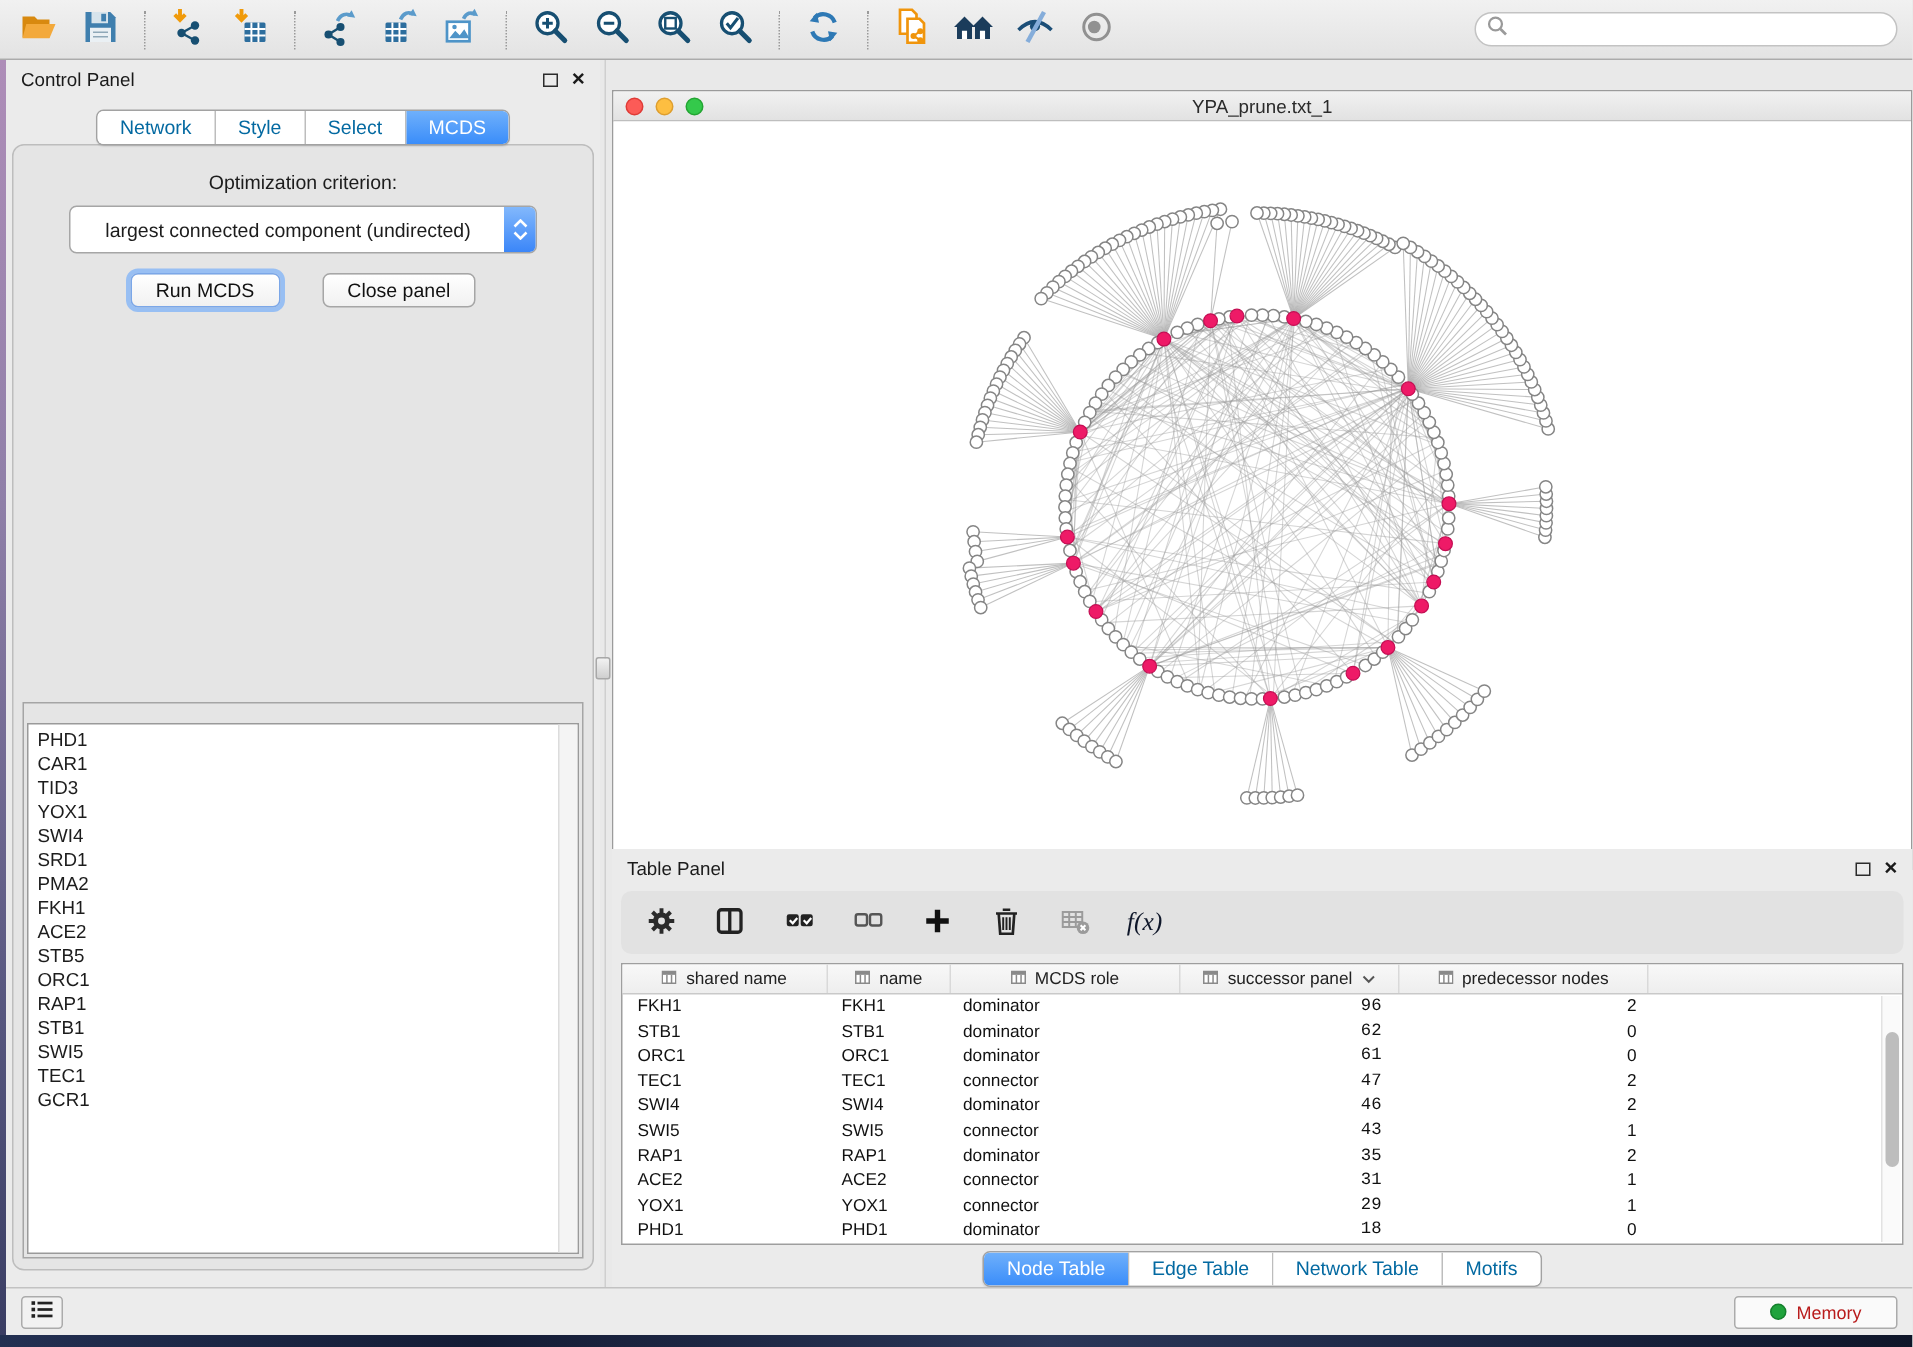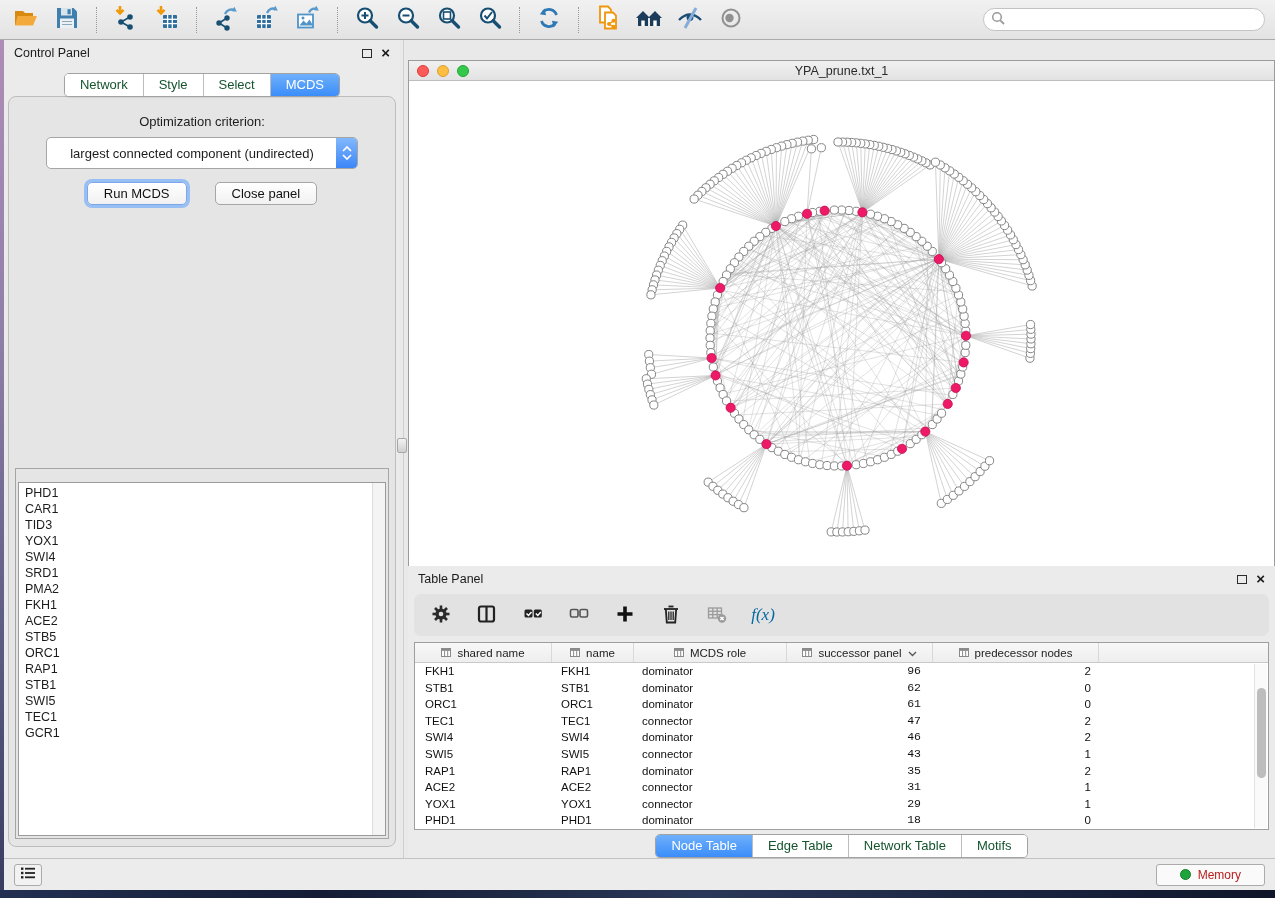--- a/index.html
+++ b/index.html
@@ -34,21 +34,21 @@
   
   .control-panel { position:absolute; left:4px; top:40px; width:396px; height:818px; background:#EBEBEB; }
   .panel-titlebar { height:26px; display:flex; align-items:center; padding:0 10px; font-size:12.5px; color:#1a1a1a; }
   .panel-controls { margin-left:auto; display:flex; align-items:center; gap:9px; }
   .wc-float { width:10px; height:9px; border:1.6px solid #2b2b2b; display:inline-block; }
   .wc-close { font-size:15px; font-weight:bold; color:#1a1a1a; line-height:10px; }
   .cp-tabs-row { display:flex; justify-content:center; margin-top:7px; position:relative; z-index:2; }
   .seg { display:inline-flex; border:1px solid #A2A2A2; border-radius:5px; background:#fff; overflow:hidden;
          box-shadow: 0 1px 1px rgba(0,0,0,.08); }
   .seg-btn { font-family:"Liberation Sans",sans-serif; font-size:13px; padding:3px 15px; background:#fff;
-             border:none; border-right:1px solid #BDBDBD; color:#14532d; line-height:16px; }
+             border:none; border-right:1px solid #BDBDBD; color:#0369a1; line-height:16px; }
   .seg-btn:last-child { border-right:none; }
   .seg-sel { background: linear-gradient(#6FB0FB, #3A8DFA); color:#fff; }
   .cp-content { position:absolute; left:4px; right:4px; top:56px; bottom:11px;
     background:#E5E5E5; border:1px solid #BDBDBD; border-radius:8px; }
   .opt-label { text-align:center; margin-top:17px; font-size:13px; }
   .combo { width:312px; height:32px; margin:8px auto 0; background:#fff; border:1px solid #A6A6A6;
     border-radius:5px; position:relative; display:flex; align-items:center; }
   .combo-text { flex:1; text-align:center; font-size:13px; padding-right:20px; white-space:nowrap; }
   .combo-step { position:absolute; right:0; top:0; bottom:0; width:21px;
     background: linear-gradient(#82B8FC, #3B86F8); border-radius:0 4px 4px 0;
@@ -80,21 +80,21 @@
   .tl-red { background:#FC5B57; border:1px solid #DF3B36; }
   .tl-yellow { background:#FDBE41; border:1px solid #DE9E2E; }
   .tl-green { background:#34C94B; border:1px solid #23A532; }
   .net-title { position:absolute; left:0; right:0; text-align:center; font-size:12.5px; color:#2a2a2a; }
   .net-canvas { position:absolute; left:0; top:20px; right:0; bottom:0; background:#fff; overflow:hidden; }
   
   .table-panel { position:absolute; left:408px; top:566px; width:867px; height:292px; background:#EBEBEB; }
   .tp-toolbar { position:absolute; left:6px; right:6px; top:28px; height:42px; background:#E2E2E2;
     border-radius:7px; display:flex; align-items:center; padding:0 14px; gap:20px; }
   .tp-icon-btn { border:none; background:transparent; width:26px; height:26px; display:flex; align-items:center; justify-content:center; }
-  .fx { font-family:"Liberation Serif", serif; font-style:italic; font-size:17px; color:#0369a1; }
+  .fx { font-family:"Liberation Serif", serif; font-style:italic; font-size:17px; color:#0f172a; }
   .node-table { position:absolute; left:6px; right:6px; top:76px; height:188px; background:#fff; border:1px solid #9E9E9E; }
   .nt-header { display:flex; height:20px; background:linear-gradient(#F8F8F8,#EEEEEE); border-bottom:1px solid #C9C9C9; }
   .nt-hcell { display:flex; align-items:center; justify-content:center; gap:6px; font-size:11.5px; color:#222;
     border-right:1px solid #D9D9D9; overflow:hidden; }
   .nt-body { position:absolute; left:0; right:14px; top:20px; bottom:0; overflow:hidden; }
   .nt-row { display:flex; height:16.6px; line-height:16.6px; font-size:11.5px; color:#111; }
   .nt-cell { overflow:hidden; white-space:nowrap; }
   .c0 { width:137px; } .c1 { width:82px; } .c2 { width:153px; } .c3 { width:146px; } .c4 { width:166px; } .cf { flex:1; border-right:none; }
   .nt-row .c0 { padding-left:10px; } .nt-row .c1 { padding-left:9px; } .nt-row .c2 { padding-left:8px; }
   .nt-row .c3 { text-align:right; padding-right:12px;font-family:Liberation Mono, monospace; } .nt-row .c4 { text-align:right; padding-right:8px; }

